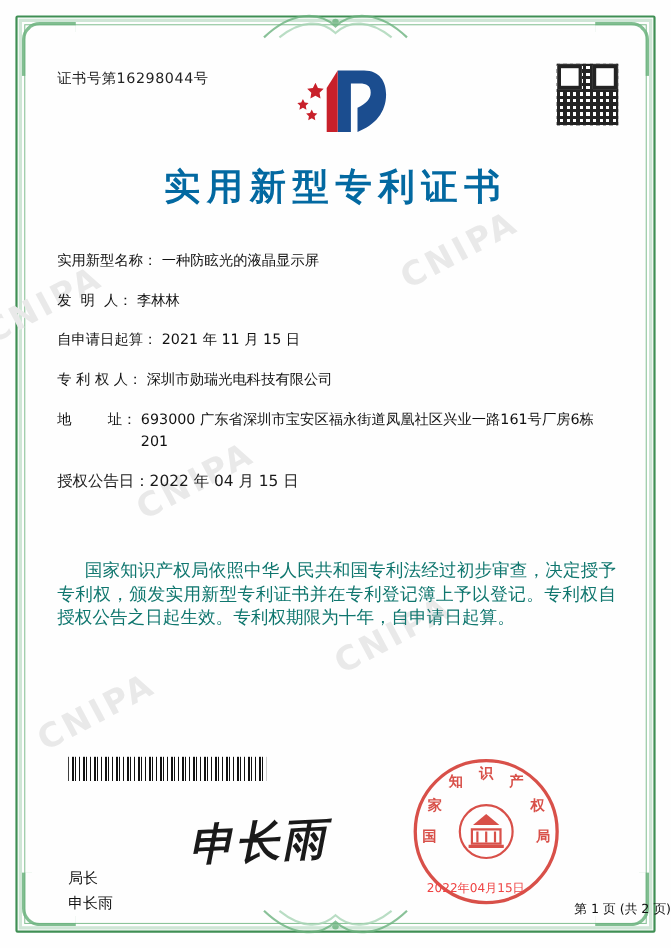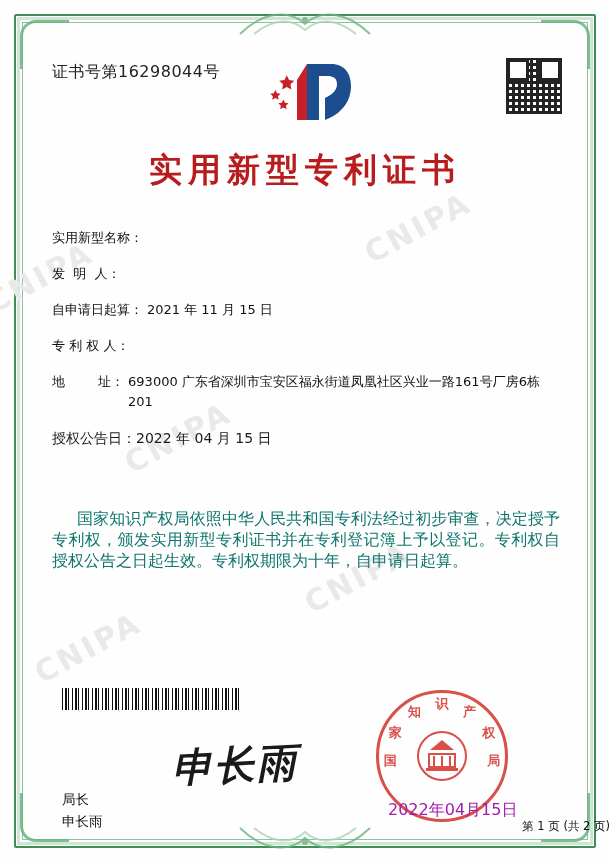--- a/index.html
+++ b/index.html
@@ -91,21 +91,21 @@
   .wm2 { left: 120px; top: 420px; font-size: 30px; transform: rotate(-28deg); }
   .wm3 { left: -18px;  top: 260px; font-size: 30px; transform: rotate(-28deg); }
   .wm4 { left: 300px; top: 560px; font-size: 30px; transform: rotate(-28deg); }
   .wm5 { left: 30px;  top: 630px; font-size: 30px; transform: rotate(-28deg); }
 
   
   .cert-no {
     position: absolute;
     left: 52px;
     top: 62px;
-    font-size: 16px;
+    font-size: 13px;
     color: #222;
     letter-spacing: .5px;
   }
   .qr {
     position: absolute;
     right: 48px;
     top: 58px;
     width: 56px;
     height: 56px;
     background:
@@ -135,21 +135,21 @@
 
   .title {
     position: absolute;
     left: 0;
     right: 0;
     top: 148px;
     text-align: center;
     font-size: 33px;
     font-weight: bold;
     letter-spacing: 6px;
-    color: #b91c1c;
+    color: #0369a1;
   }
 
   
   .fields {
     position: absolute;
     left: 52px;
     top: 228px;
     right: 50px;
   }
   .field-row {
@@ -266,22 +266,22 @@
     height: 16px;
     margin-left: -8px;
     margin-top: -8px;
     text-align: center;
     line-height: 16px;
   }
   .issue-date {
     position: absolute;
     left: 388px;
     top: 800px;
-    font-size: 16px;
-    color: #a21caf;
+    font-size: 11px;
+    color: #ef4444;
   }
 
   .page-footer {
     position: absolute;
     left: 0; right: 0;
     bottom: 28px;
     text-align: right;
     font-size: 11.5px;
     color: #111;
   }
@@ -326,30 +326,33 @@
     <path d="M40 12 l3.2 6.5 7.2 1-5.2 5.1 1.2 7.2-6.4-3.4-6.4 3.4 1.2-7.2-5.2-5.1 7.2-1z" fill="#c8202a" transform="scale(0.72) translate(18,12)"></path>
     <path d="M30 34 l2 4 4.4.6-3.2 3.1.8 4.4-4-2.1-4 2.1.8-4.4-3.2-3.1 4.4-.6z" fill="#c8202a" transform="scale(0.8) translate(8,6)"></path>
     <path d="M30 34 l2 4 4.4.6-3.2 3.1.8 4.4-4-2.1-4 2.1.8-4.4-3.2-3.1 4.4-.6z" fill="#c8202a" transform="scale(0.8) translate(18,18)"></path>
   </svg>
 
   <div class="title">实用新型专利证书</div>
 
   <div class="fields">
     <div class="field-row">
       <span class="field-label">实用新型名称：</span>
+      <span class="field-value">一种防眩光的液晶显示屏</span>
     </div>
     <div class="field-row">
       <span class="field-label">发  明  人：</span>
+      <span class="field-value">李林林</span>
     </div>
     <div class="field-row">
       <span class="field-label">自申请日起算：</span>
       <span class="field-value">2021 年 11 月 15 日</span>
     </div>
     <div class="field-row">
       <span class="field-label">专 利 权 人：</span>
+      <span class="field-value">深圳市勋瑞光电科技有限公司</span>
     </div>
     <div class="field-row">
       <span class="field-label">地        址：</span>
       <span class="field-value">693000 广东省深圳市宝安区福永街道凤凰社区兴业一路161号厂房6栋201</span>
     </div>
 
     <div class="row-pair">
       <span class="cell-left"><span>授权公告日：</span><span>2022 年 04 月 15 日</span></span>
     </div>
   </div>

